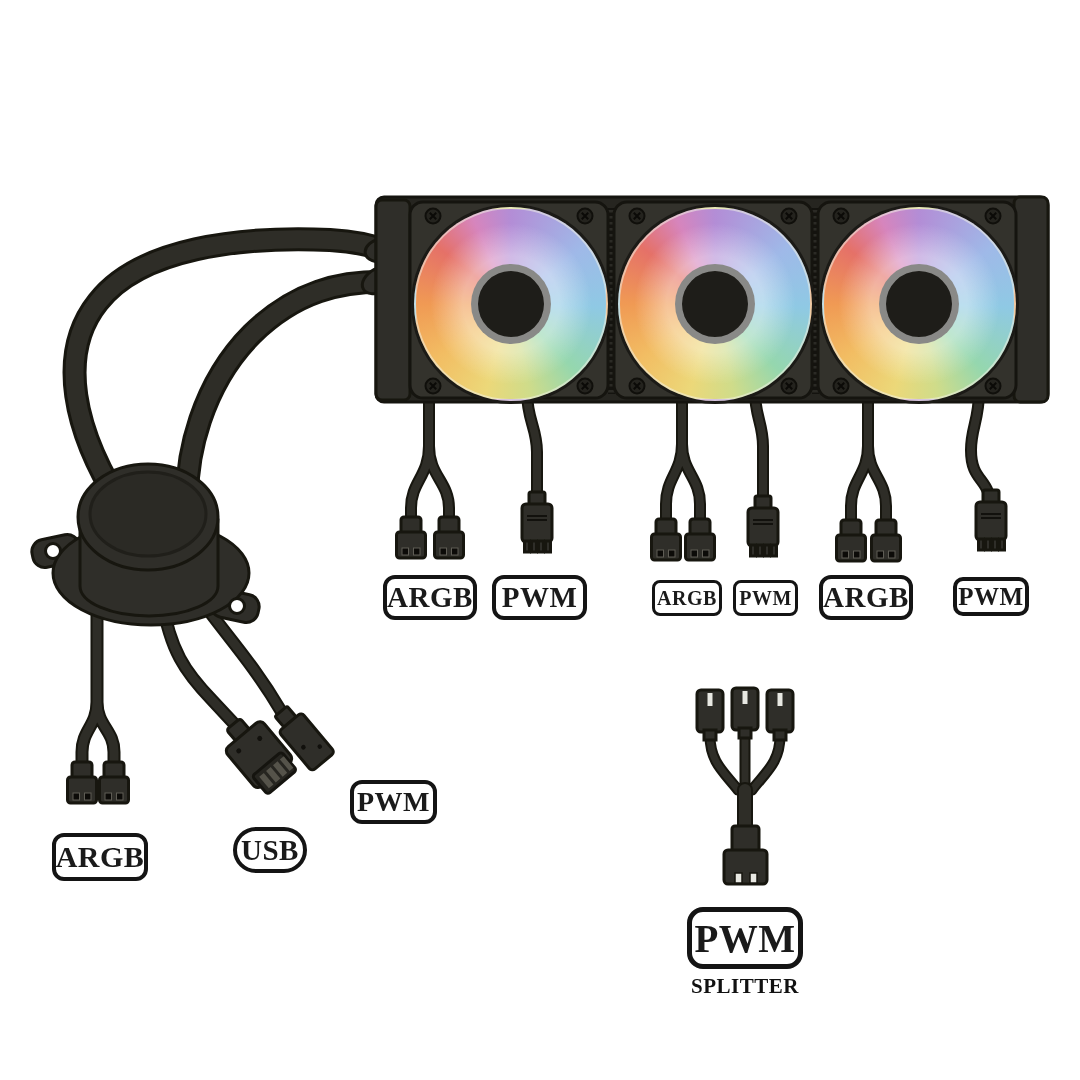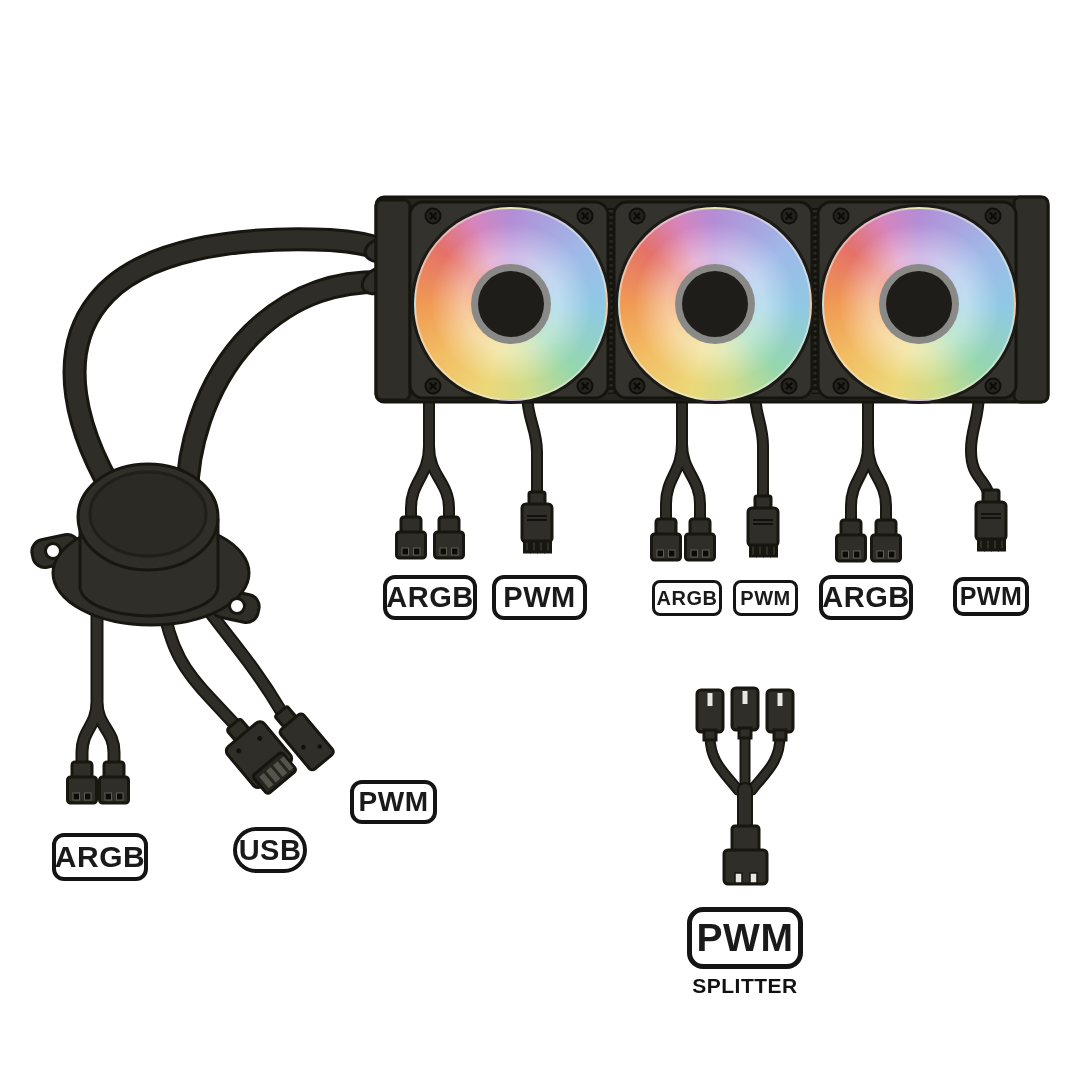--- a/index.html
+++ b/index.html
@@ -1,18 +1,18 @@
 <!DOCTYPE html>
 <html><head>
 <meta charset="utf-8">
 <style>
   html,body{margin:0;padding:0;background:#ffffff;}
   .stage{
     position:relative; width:1080px; height:1080px; overflow:hidden;
-    background:#ffffff; font-family:Liberation Sans, sans-serif;
+    background:#ffffff; font-family:Liberation Serif, serif;
   }
   .stage svg{position:absolute; left:0; top:0;}
   
   .o{fill:none; stroke:#17160f; stroke-linecap:round; stroke-linejoin:round;}
   .i{fill:none; stroke:#2e2d27; stroke-linecap:round; stroke-linejoin:round;}
   .part{fill:#2f2e29; stroke:#17160f; stroke-width:3;}
   .part2{fill:#33322c; stroke:#15140f; stroke-width:3;}
   .partdark{fill:#262520; stroke:#15140f; stroke-width:3;}
 
   

